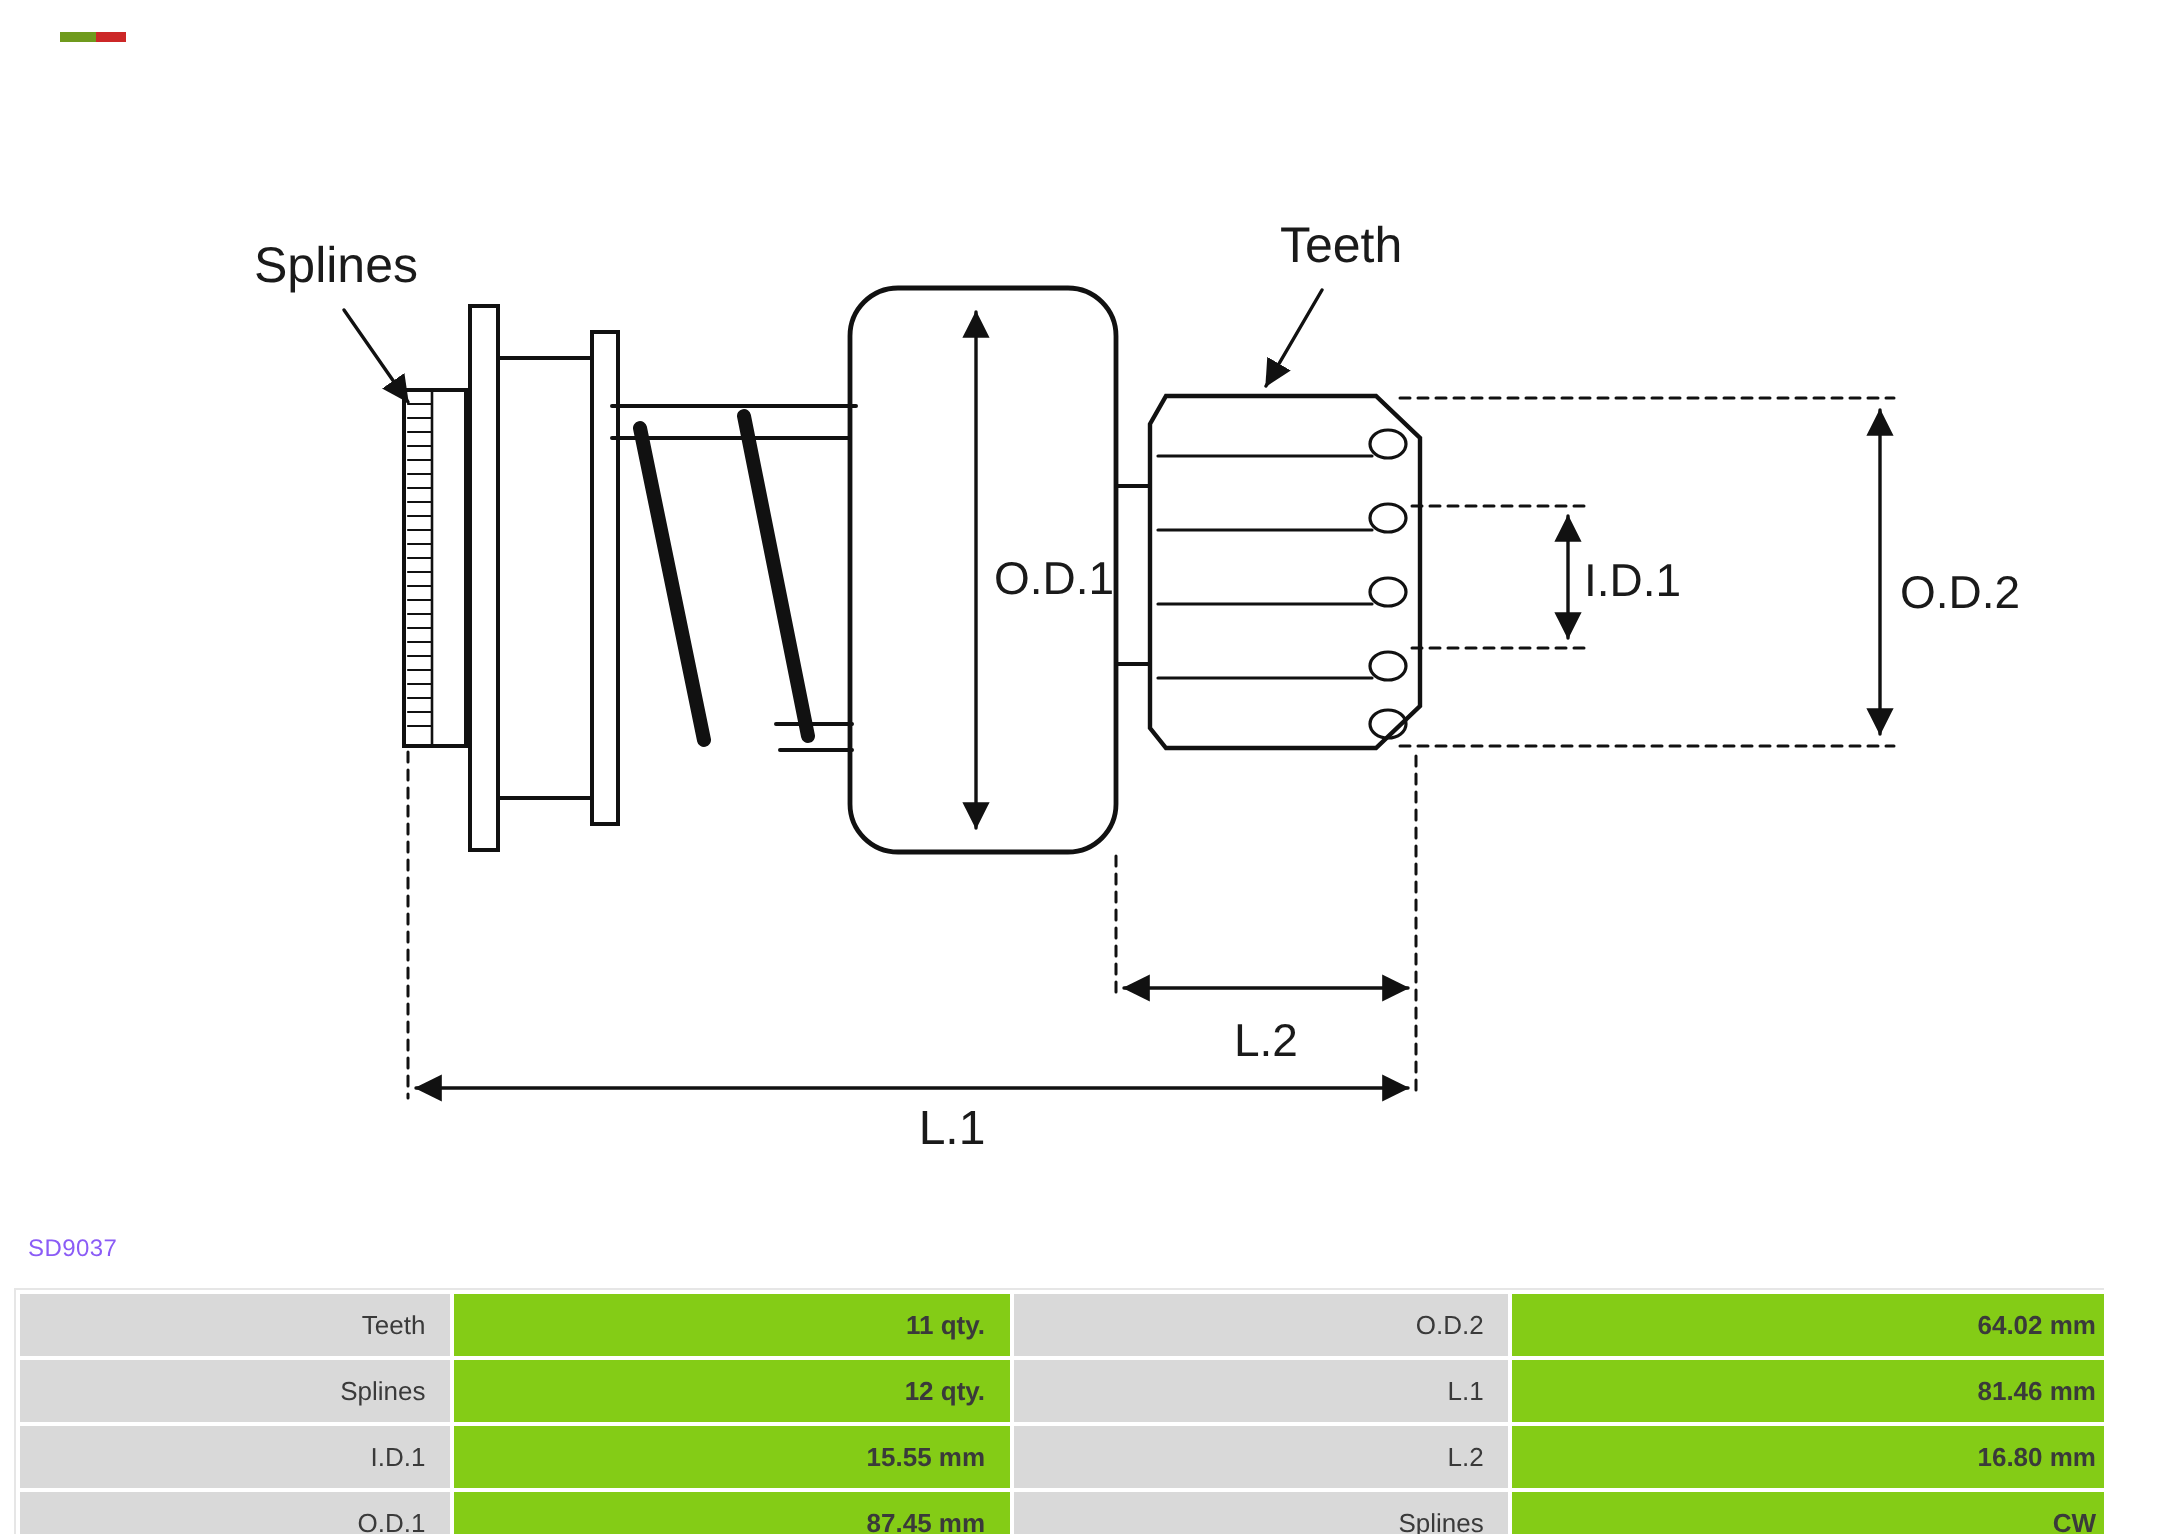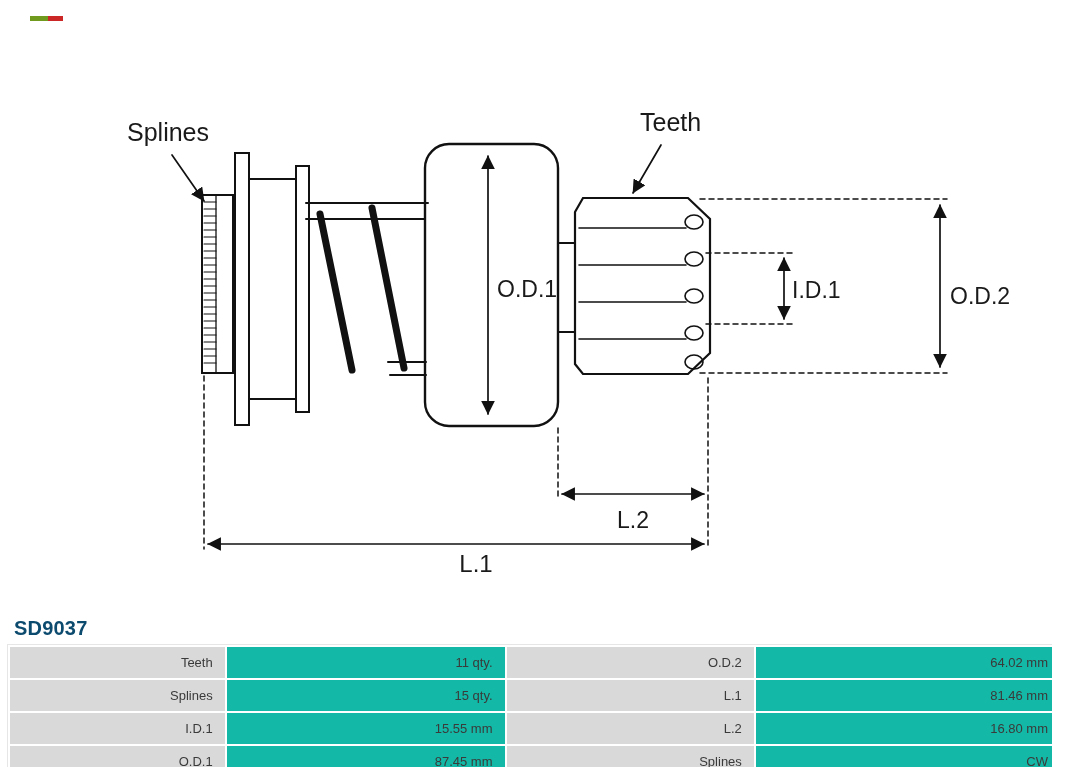--- a/index.html
+++ b/index.html
@@ -8,35 +8,35 @@
 
   .brand-strip {
     position:absolute; left:30px; top:0; width:33px; height:5px;
     background:linear-gradient(90deg,#6f9a1d 0 55%, #cc2727 55% 100%);
   }
 
   .diagram-svg { position:absolute; top:0; left:0; }
 
   .part-number {
     position:absolute; left:14px; top:601px;
-    font-size:20px; font-weight:700; color:#0c4a6e; letter-spacing:0.2px;
+    font-size:12px; font-weight:400; color:#8b5cf6; letter-spacing:0.2px;
   }
 
   .spec-table {
     position:absolute; left:8px; top:629px; width:1054px;
     border-collapse:collapse; font-size:13px; color:#3a3a3a;
     outline:1px solid #e6e6e6;
   }
   .spec-table td {
     border:2px solid #ffffff; height:33px;
     padding:0 12px 0 8px; text-align:right; vertical-align:middle;
     white-space:nowrap;
   }
   .spec-table td.lbl { background:#d9d9d9; }
-  .spec-table td.val { background:#14b8a6; }
+  .spec-table td.val { background:#84cc16;font-weight:bold; }
 </style>
 </head>
 <body>
 
 <div class="page">
 
   <div class="brand-strip"></div>
 
   <svg class="diagram-svg" width="1080" height="590" viewBox="0 0 1080 590">
     <defs>
@@ -129,21 +129,21 @@
     </colgroup>
     <tbody>
       <tr>
         <td class="lbl">Teeth</td>
         <td class="val">11 qty.</td>
         <td class="lbl">O.D.2</td>
         <td class="val">64.02 mm</td>
       </tr>
       <tr>
         <td class="lbl">Splines</td>
-        <td class="val">15 qty.</td>
+        <td class="val">12 qty.</td>
         <td class="lbl">L.1</td>
         <td class="val">81.46 mm</td>
       </tr>
       <tr>
         <td class="lbl">I.D.1</td>
         <td class="val">15.55 mm</td>
         <td class="lbl">L.2</td>
         <td class="val">16.80 mm</td>
       </tr>
       <tr>

